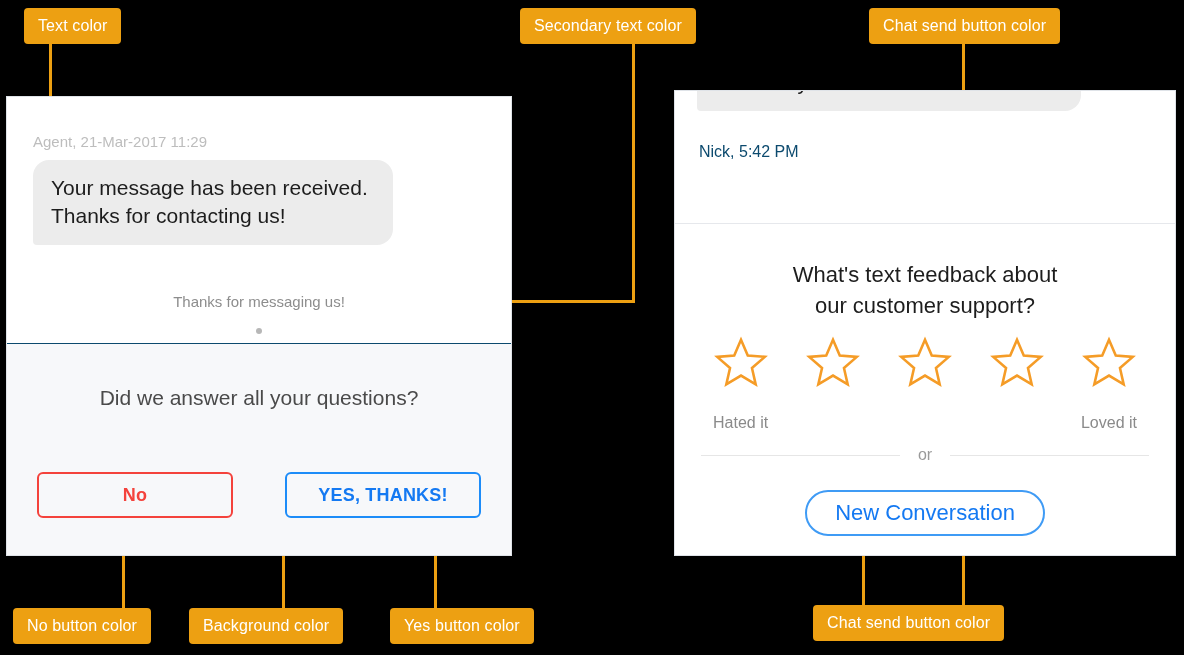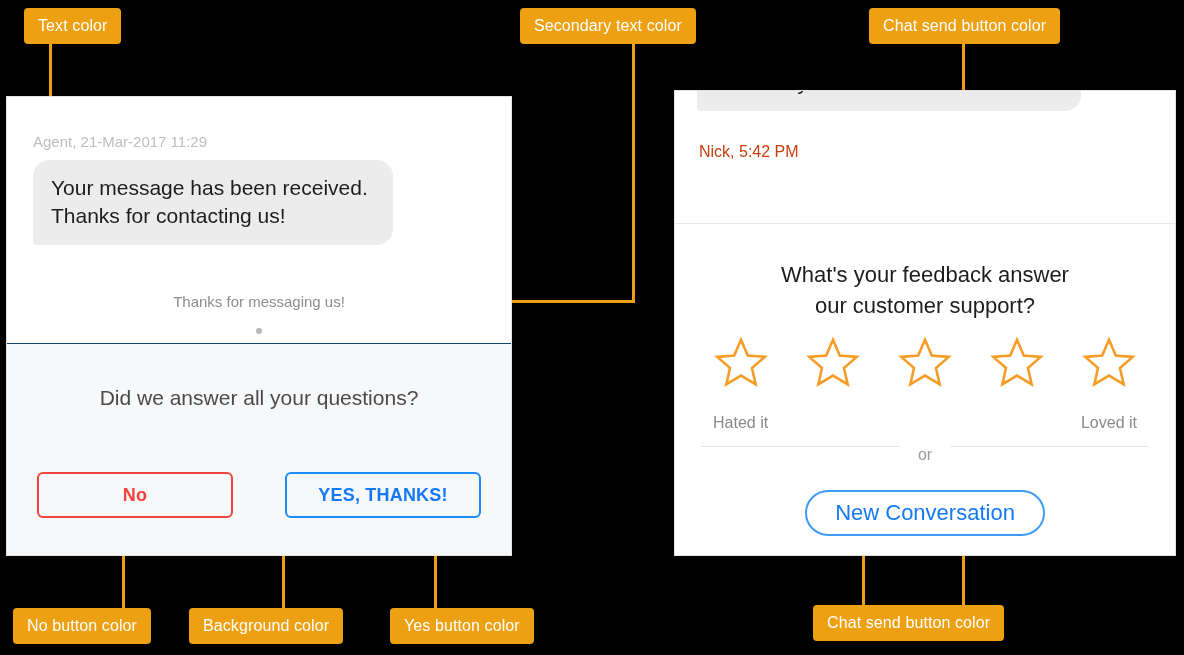--- a/index.html
+++ b/index.html
@@ -154,21 +154,21 @@
     padding: 14px 20px 14px 20px;
     width: 384px;
     color: #1d1d1d;
     font-size: 21px;
     line-height: 1.32;
     text-align: left;
   }
   .r-meta {
     position: absolute;
     left: 24px; top: 52px;
-    color: #c2410c;
+    color: #0c4a6e;
     font-size: 16px;
   }
   .r-feedback {
     border-top: 1px solid #e6e8ec;
     height: 332px;
     background: #ffffff;
     position: relative;
   }
   .fb-title {
     position: absolute;
@@ -192,20 +192,21 @@
     display: flex;
     justify-content: space-between;
     color: #8a8a8a;
     font-size: 16px;
     margin-top: 12px;
   }
   .or-row {
     position: absolute;
     left: 26px; right: 26px; top: 222px;
     display: flex;
+    align-items: center;
     gap: 18px;
   }
   .or-line { flex: 1; height: 1px; background: #e6e6e6; }
   .or-text { color: #9a9a9a; font-size: 16px; }
   .newconv-wrap {
     position: absolute;
     left: 0; right: 0; top: 266px;
     display: flex;
     justify-content: center;
   }
@@ -298,21 +299,21 @@
 
   <div class="panel" id="panel-right">
 
     <div class="r-msg-area">
       <div class="r-bubble">reaches your address.</div>
       <div class="r-meta">Nick, 5:42 PM</div>
     </div>
 
     <div class="r-feedback">
       <div class="fb-title">
-        <div>What's your feedback answer</div>
+        <div>What's text feedback about</div>
         <div>our customer support?</div>
       </div>
 
       <div class="stars">
         <svg class="star" viewBox="0 0 24 24">
           <polygon points="12,2.5 14.9,9.2 22.2,9.8 16.7,14.6 18.3,21.6 12,17.8 5.7,21.6 7.3,14.6 1.8,9.8 9.1,9.2" fill="none" stroke="#f59c27" stroke-width="1.1" stroke-linejoin="miter"></polygon>
         </svg>
         <svg class="star" viewBox="0 0 24 24">
           <polygon points="12,2.5 14.9,9.2 22.2,9.8 16.7,14.6 18.3,21.6 12,17.8 5.7,21.6 7.3,14.6 1.8,9.8 9.1,9.2" fill="none" stroke="#f59c27" stroke-width="1.1" stroke-linejoin="miter"></polygon>
         </svg>

